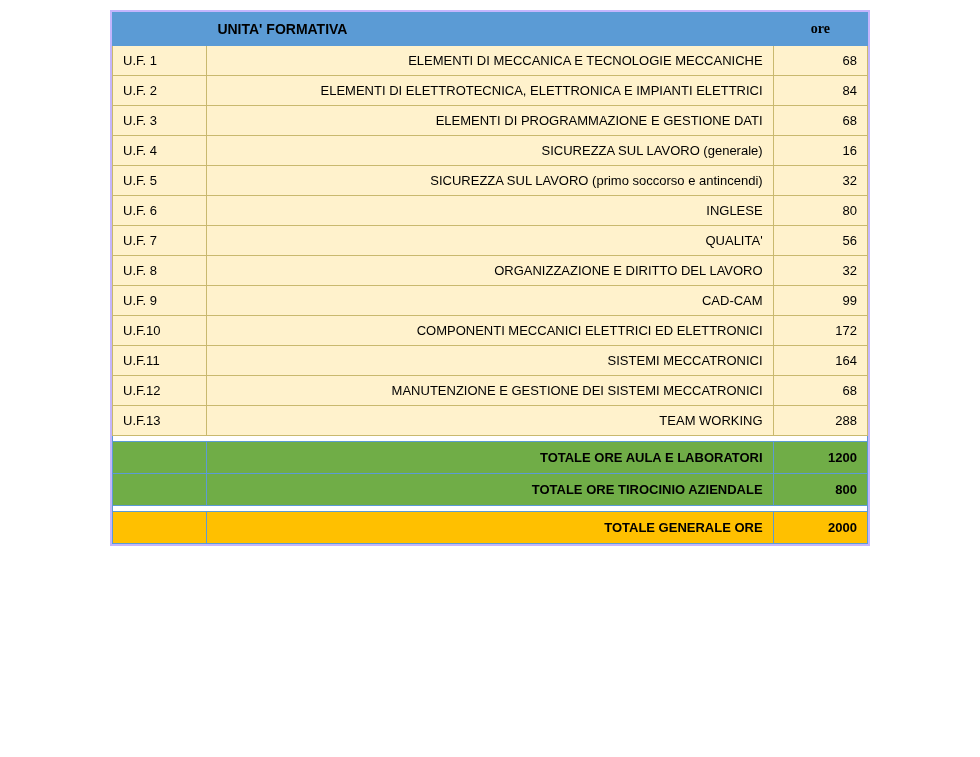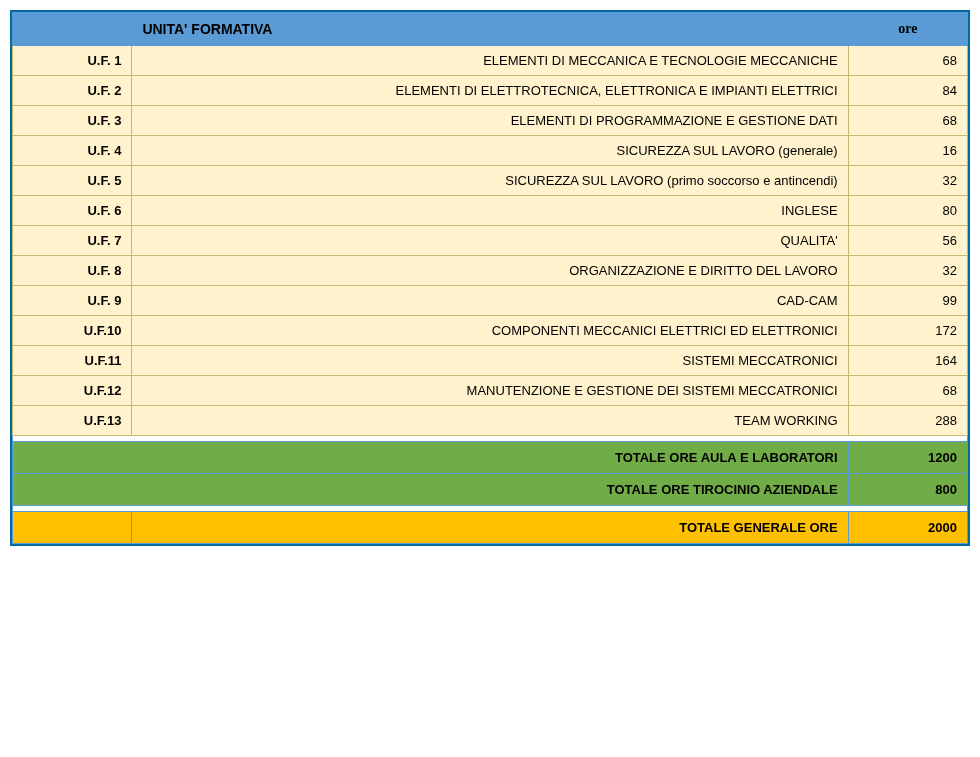--- a/index.html
+++ b/index.html
@@ -12,22 +12,22 @@
       background: #fff;
       font-family: Arial, sans-serif;
       display: flex;
       justify-content: center;
       align-items: flex-start;
       padding: 10px;
       min-height: 757px;
     }
 
     .table-container {
-      width: 960px;
-      border: 2px solid #0369a1;
+      width: 760px;
+      border: 2px solid #c4b5fd;
     }
 
     table {
       width: 100%;
       border-collapse: collapse;
     }
 
     thead tr th {
       background-color: #5b9bd5;
       color: #000;
@@ -54,22 +54,22 @@
     }
 
     tbody tr td {
       background-color: #fff2cc;
       border: 1px solid #c9b96e;
       padding: 7px 10px;
       font-size: 13px;
     }
 
     tbody tr td.cell-id {
-      text-align: right;
-      font-weight: bold;
+      text-align: left;
+      font-weight: normal;
       color: #000;
     }
 
     tbody tr td.cell-unit {
       text-align: right;
       color: #000;
     }
 
     tbody tr td.cell-ore {
       text-align: right;

